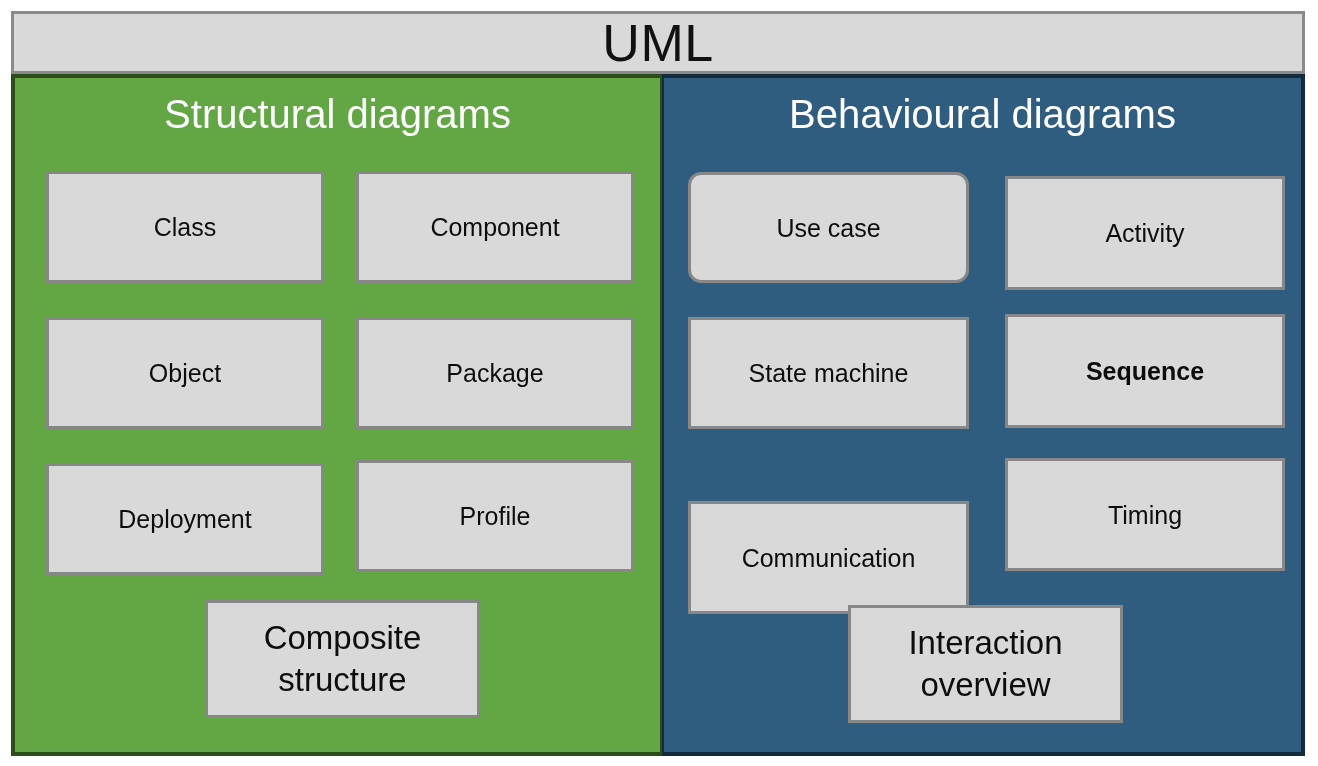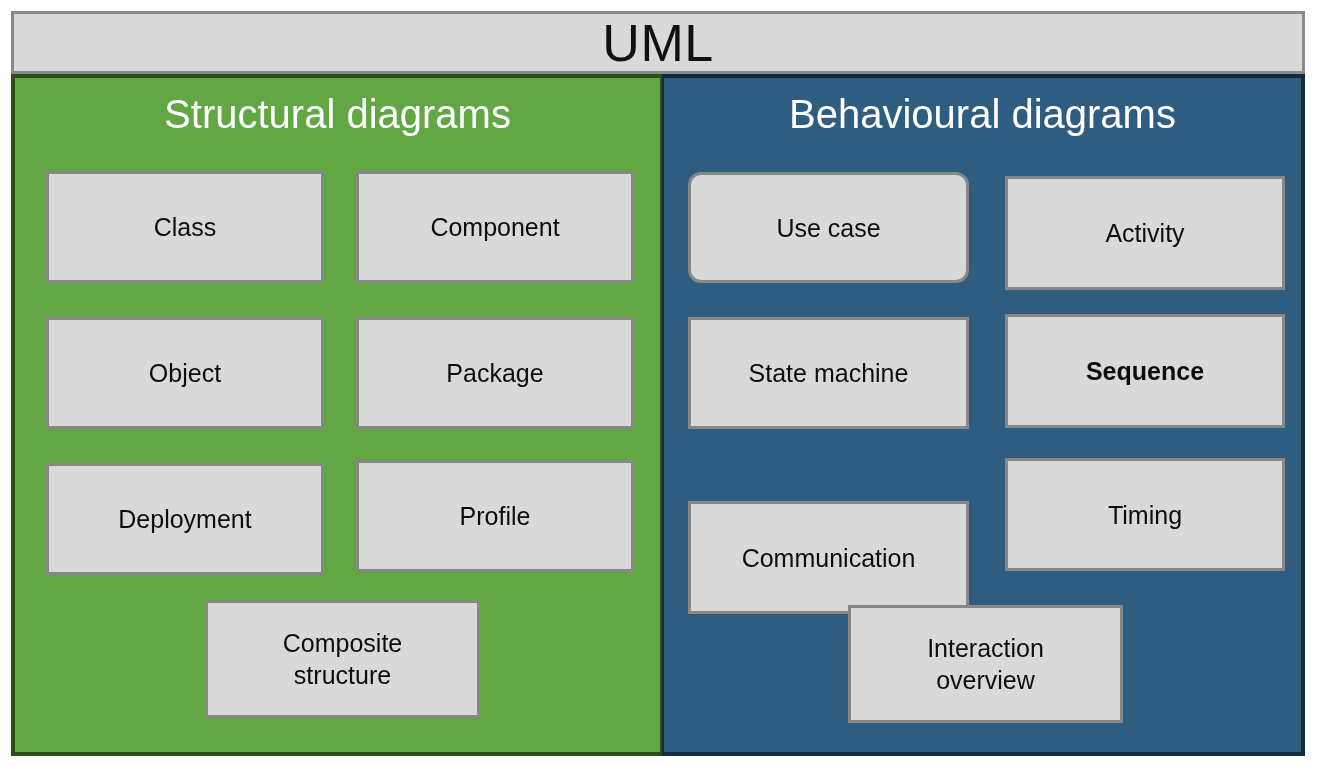--- a/index.html
+++ b/index.html
@@ -88,21 +88,21 @@
     display: flex;
     align-items: center;
     justify-content: center;
     text-align: center;
     color: #0d0d0d;
     font-size: 25px;
     line-height: 1.28;
     padding: 10px 6px;
   }
   .box.two-line {
-    font-size: 25px;
+    font-size: 33px;
   }
 </style>
 </head>
 <body>
 
 <div id="diagram">
 
   <div class="uml-header">
     <div class="uml-header-title">UML</div>
   </div>

